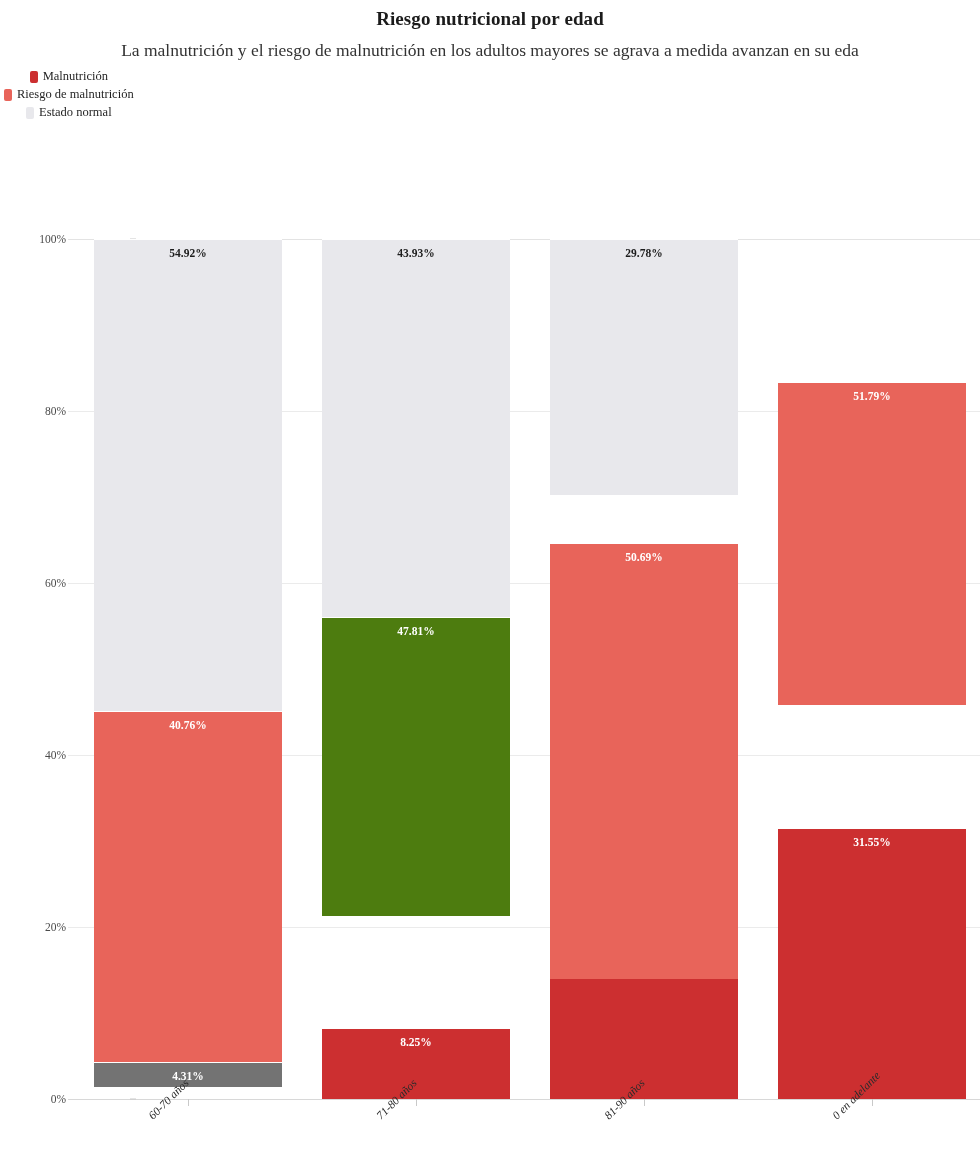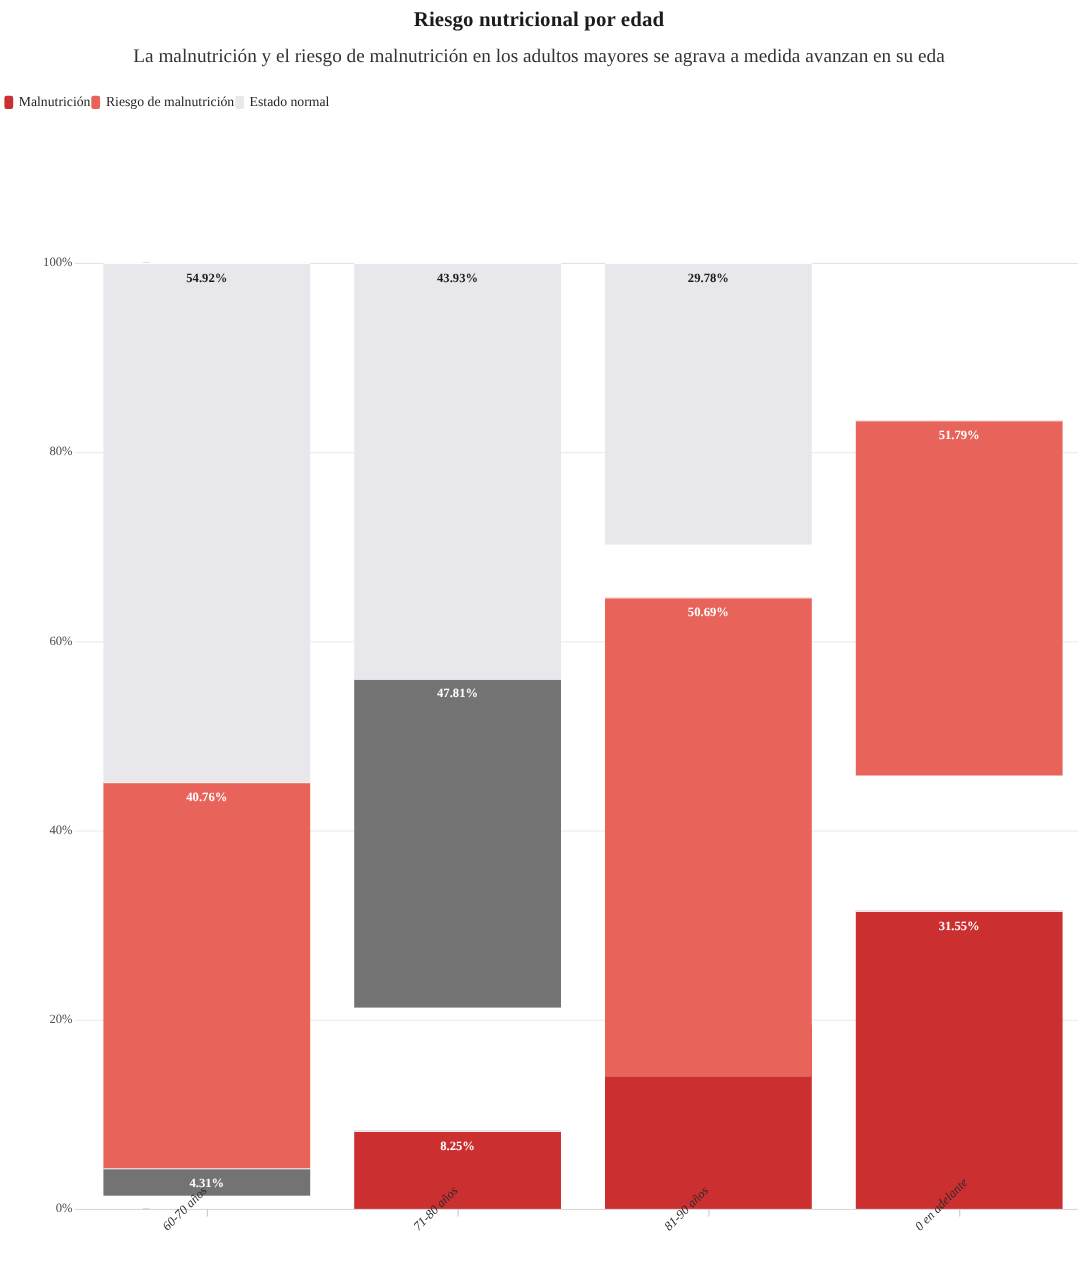--- a/index.html
+++ b/index.html
@@ -44,23 +44,24 @@
     font-size: 17.5px;
     font-weight: normal;
     color: #333333;
     white-space: nowrap;
     overflow: hidden;
   }
 
   
   .legend {
     position: absolute;
-    top: 84px;
+    top: 68px;
     left: 4px;
     display: flex;
+    flex-direction: column;
     gap: 1px;
     align-items: center;
   }
   .legend-item {
     display: flex;
     align-items: center;
     height: 17px;
   }
   .legend-swatch {
     width: 8px;
@@ -220,21 +221,21 @@
             <span class="seg-label">40.76%</span>
           </div>
           <div class="segment seg-normal" style="top: 0.0859999px; height: 472.312px; background: rgb(232, 232, 236);">
             <span class="seg-label">54.92%</span>
           </div>
         </div>
         <div class="bar-group" style="left: 254px; width: 188px;">
           <div class="segment seg-malnutricion" style="top: 789.05px; height: 70.95px; background: rgb(204, 47, 48);">
             <span class="seg-label">8.25%</span>
           </div>
-          <div class="segment seg-riesgo" style="top: 377.884px; height: 299px; background: #737373;">
+          <div class="segment seg-riesgo" style="top: 377.884px; height: 299px; background: #4d7c0f;">
             <span class="seg-label">47.81%</span>
           </div>
           <div class="segment seg-normal" style="top: 0.0859999px; height: 377.798px; background: rgb(232, 232, 236);">
             <span class="seg-label">43.93%</span>
           </div>
         </div>
         <div class="bar-group" style="left: 482px; width: 188px;">
           <div class="segment seg-malnutricion" style="top: 692.042px; height: 167.958px; background: rgb(204, 47, 48);">
             <span class="seg-label">19.53%</span>
           </div>

